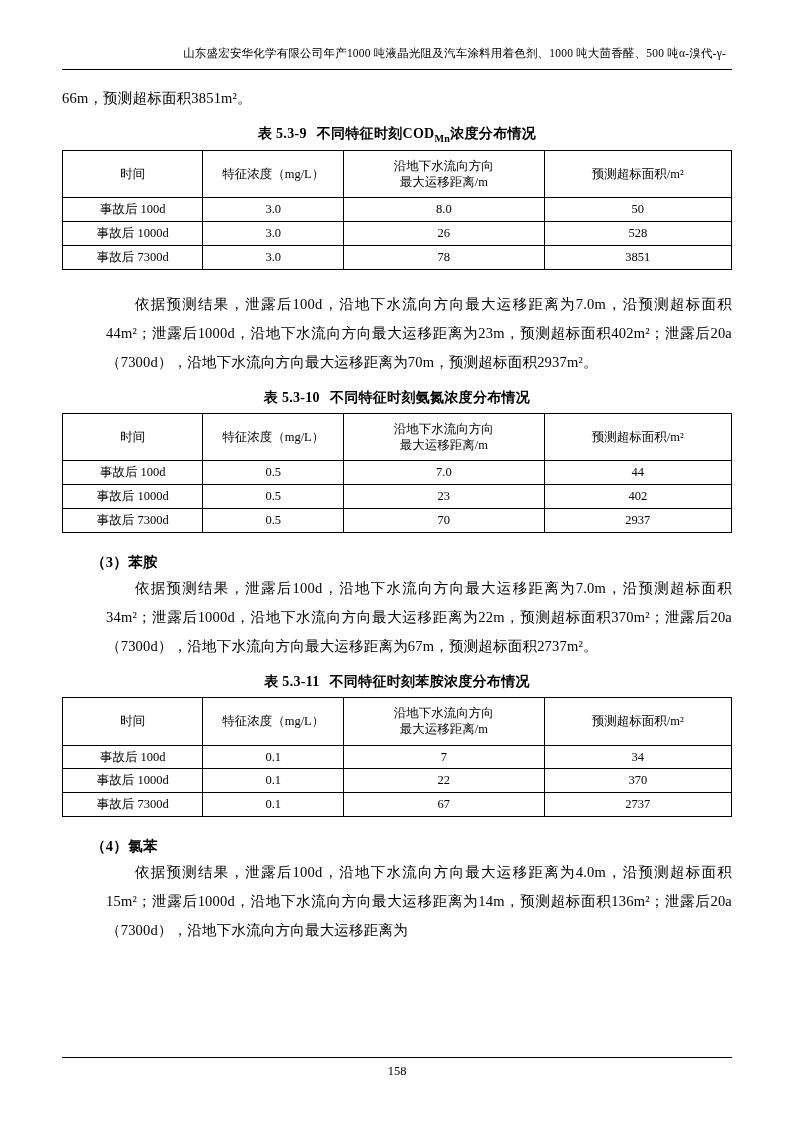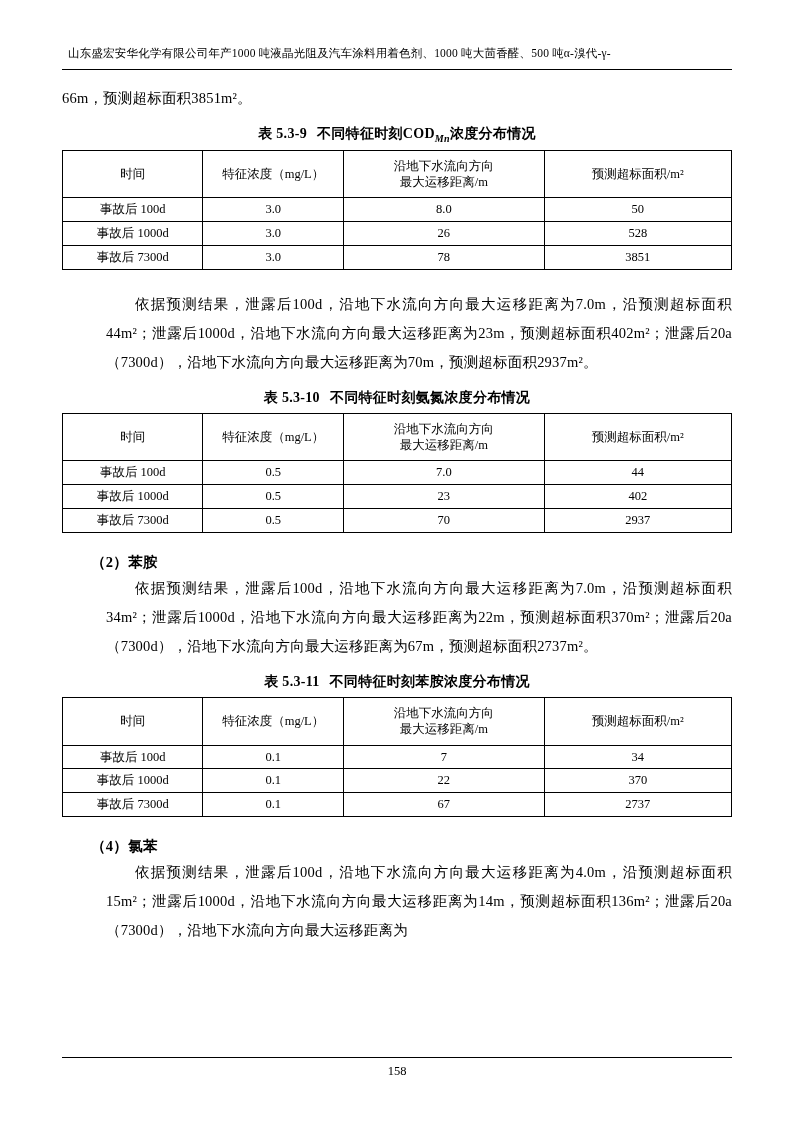--- a/index.html
+++ b/index.html
@@ -16,21 +16,21 @@
     width: 794px;
     height: 1123px;
     margin: 0 auto;
     background: #ffffff;
     box-sizing: border-box;
     padding: 44px 62px 0 62px;
   }
   .header {
     font-size: 11.5px;
     line-height: 1.65;
-    text-align: left;
+    text-align: right;
     letter-spacing: 0.2px;
     padding: 0 6px;
   }
   .header-rule {
     border: none;
     border-top: 1px solid #000;
     margin: 6px 0 14px 0;
   }
   .para {
     font-size: 14.5px;
@@ -39,21 +39,20 @@
     margin: 0;
     letter-spacing: 0.2px;
   }
   .para.indent {
     text-indent: 2em;
     margin-left: 44px;
   }
   .sub {
     vertical-align: sub;
     font-size: 0.72em;
-    font-style: italic;
   }
   .tbl-caption {
     text-align: center;
     font-weight: bold;
     font-size: 14px;
     margin: 12px 0 6px 0;
     letter-spacing: 0.3px;
   }
   .tbl-caption .cap-num { margin-right: 10px; }
   table.data {
@@ -194,21 +193,21 @@
       </tr>
       <tr>
         <td>事故后 7300d</td>
         <td>0.5</td>
         <td>70</td>
         <td>2937</td>
       </tr>
     </tbody>
   </table>
 
-  <div class="section-head">（2）苯胺</div>
+  <div class="section-head">（3）苯胺</div>
   <p class="para indent">依据预测结果，泄露后100d，沿地下水流向方向最大运移距离为7.0m，沿预测超标面积34m²；泄露后1000d，沿地下水流向方向最大运移距离为22m，预测超标面积370m²；泄露后20a（7300d），沿地下水流向方向最大运移距离为67m，预测超标面积2737m²。</p>
 
   <div class="tbl-caption">
     <span class="cap-num">表 5.3-11</span><span>不同特征时刻苯胺浓度分布情况</span>
   </div>
   <table class="data">
     <colgroup>
         <col style="width:21%">
         <col style="width:21%">
         <col style="width:30%">

